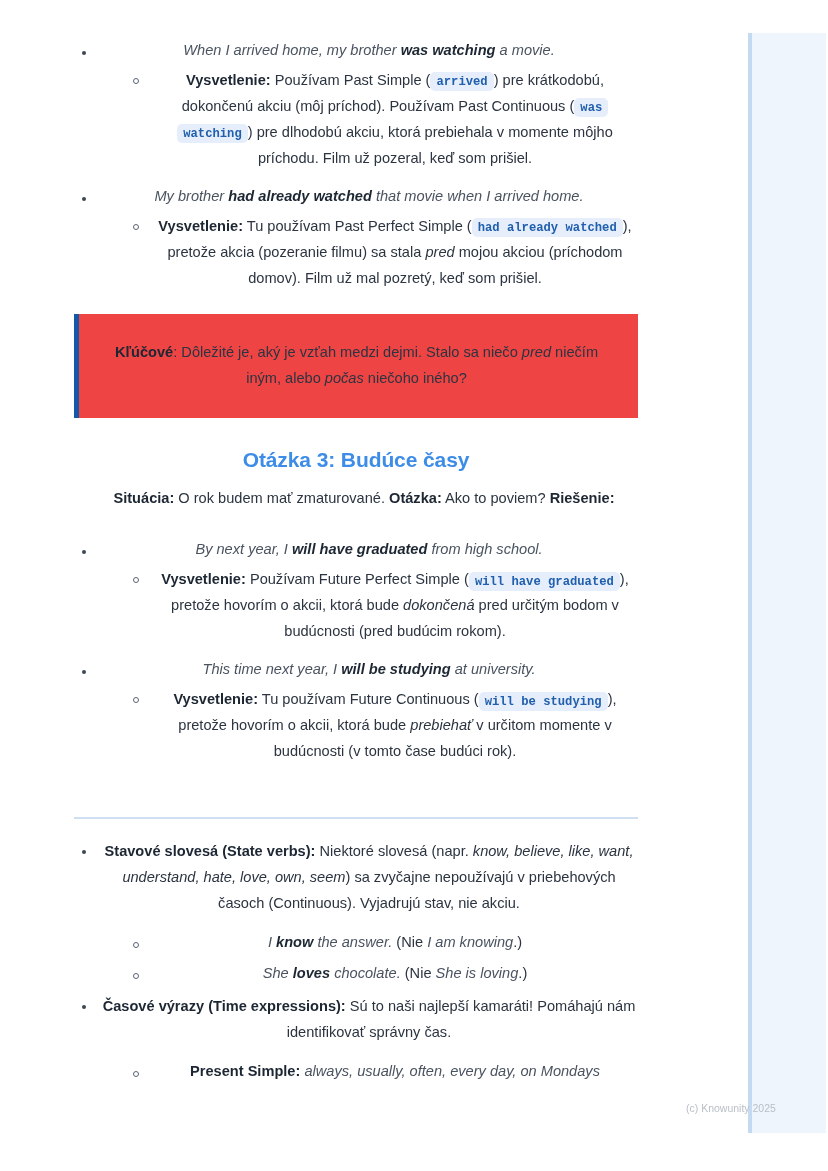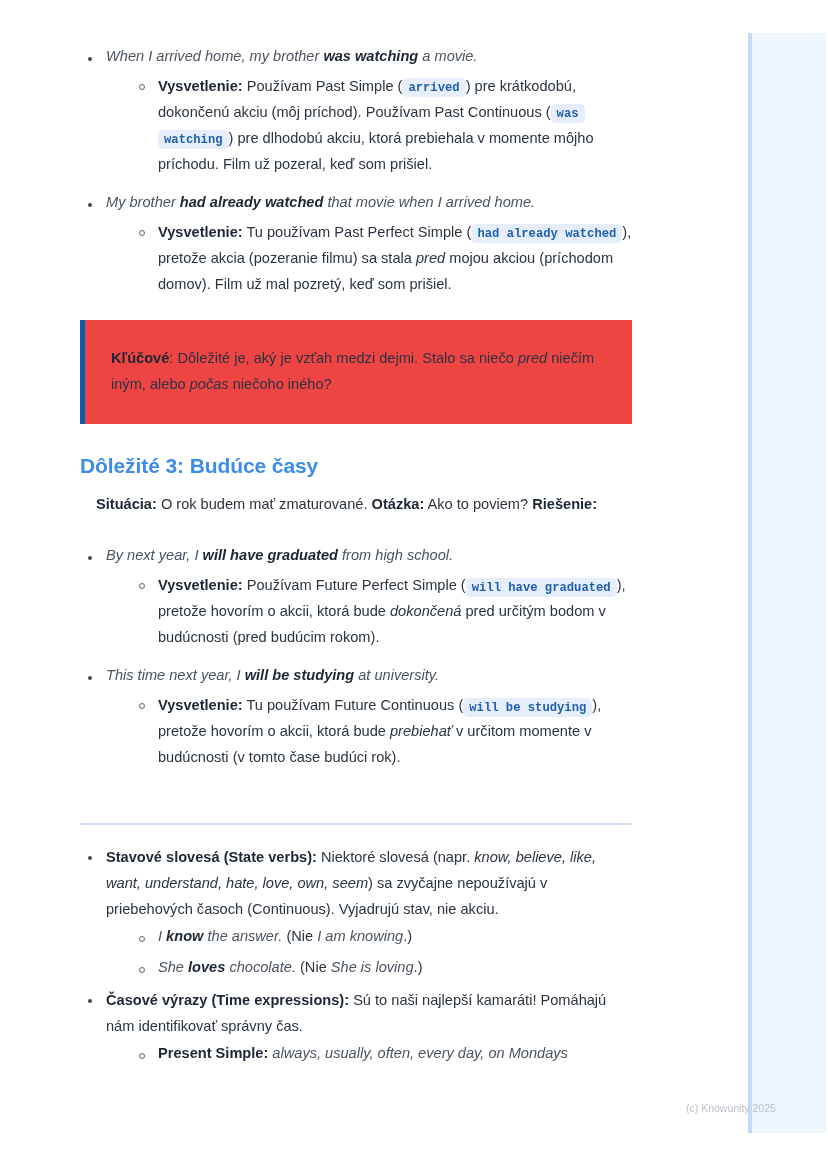--- a/index.html
+++ b/index.html
@@ -35,22 +35,23 @@
     background: #c4daf2;
   }
 
   
   #page {
     position: absolute;
     top: 0;
     left: 0;
     width: 748px;
     height: 1171px;
-    padding: 12px;
+    padding: 6px;
     box-sizing: border-box;
+    text-align: center;
   }
   #content {
     padding: 34px 104px 0 68px;
   }
 
   
   .para {
     font-size: 14.6px;
     line-height: 1.78;
     color: #2b3440;
@@ -78,21 +79,21 @@
     width: 4px;
     height: 4px;
     border-radius: 50%;
     background: #3d4753;
   }
   ul.lvl2 {
     list-style: none;
     margin: 6px 0 14px 0;
     padding: 0 0 0 26px;
   }
-  ul.lvl2.tight { margin: 3px 0 2px 0; }
+  ul.lvl2.tight { margin: 15px 0 2px 0; }
   ul.lvl2 > li.l2 {
     position: relative;
     padding-left: 26px;
     margin-bottom: 10px;
   }
   ul.lvl2.tight > li.l2 { margin-bottom: 9px; }
   ul.lvl2 > li.l2::before {
     content: "";
     position: absolute;
     left: 7px;
@@ -204,21 +205,21 @@
             <div class="expl"><b>Vysvetlenie:</b><span> Tu používam Past Perfect Simple (</span><code class="chip">had already watched</code><span>), pretože akcia (pozeranie filmu) sa stala </span><i>pred</i><span> mojou akciou (príchodom domov). Film už mal pozretý, keď som prišiel.</span></div>
           </li>
         </ul>
       </li>
     </ul>
 
     <div class="callout">
       <div class="para"><b>Kľúčové</b><span>: Dôležité je, aký je vzťah medzi dejmi. Stalo sa niečo </span><i>pred</i><span> niečím iným, alebo </span><i>počas</i><span> niečoho iného?</span></div>
     </div>
 
-    <h3 class="h3">Dôležité 3: Budúce časy</h3>
+    <h3 class="h3">Otázka 3: Budúce časy</h3>
 
     <div class="para"><b>Situácia:</b><span> O rok budem mať zmaturované. </span><b>Otázka:</b><span> Ako to poviem? </span><b>Riešenie:</b></div>
 
     <div class="sec-gap"></div>
 
     <ul class="lvl1">
 
       <li class="l1">
         <div class="ex-line"><span>By next year, I </span><b>will have graduated</b><span> from high school.</span></div>
 

